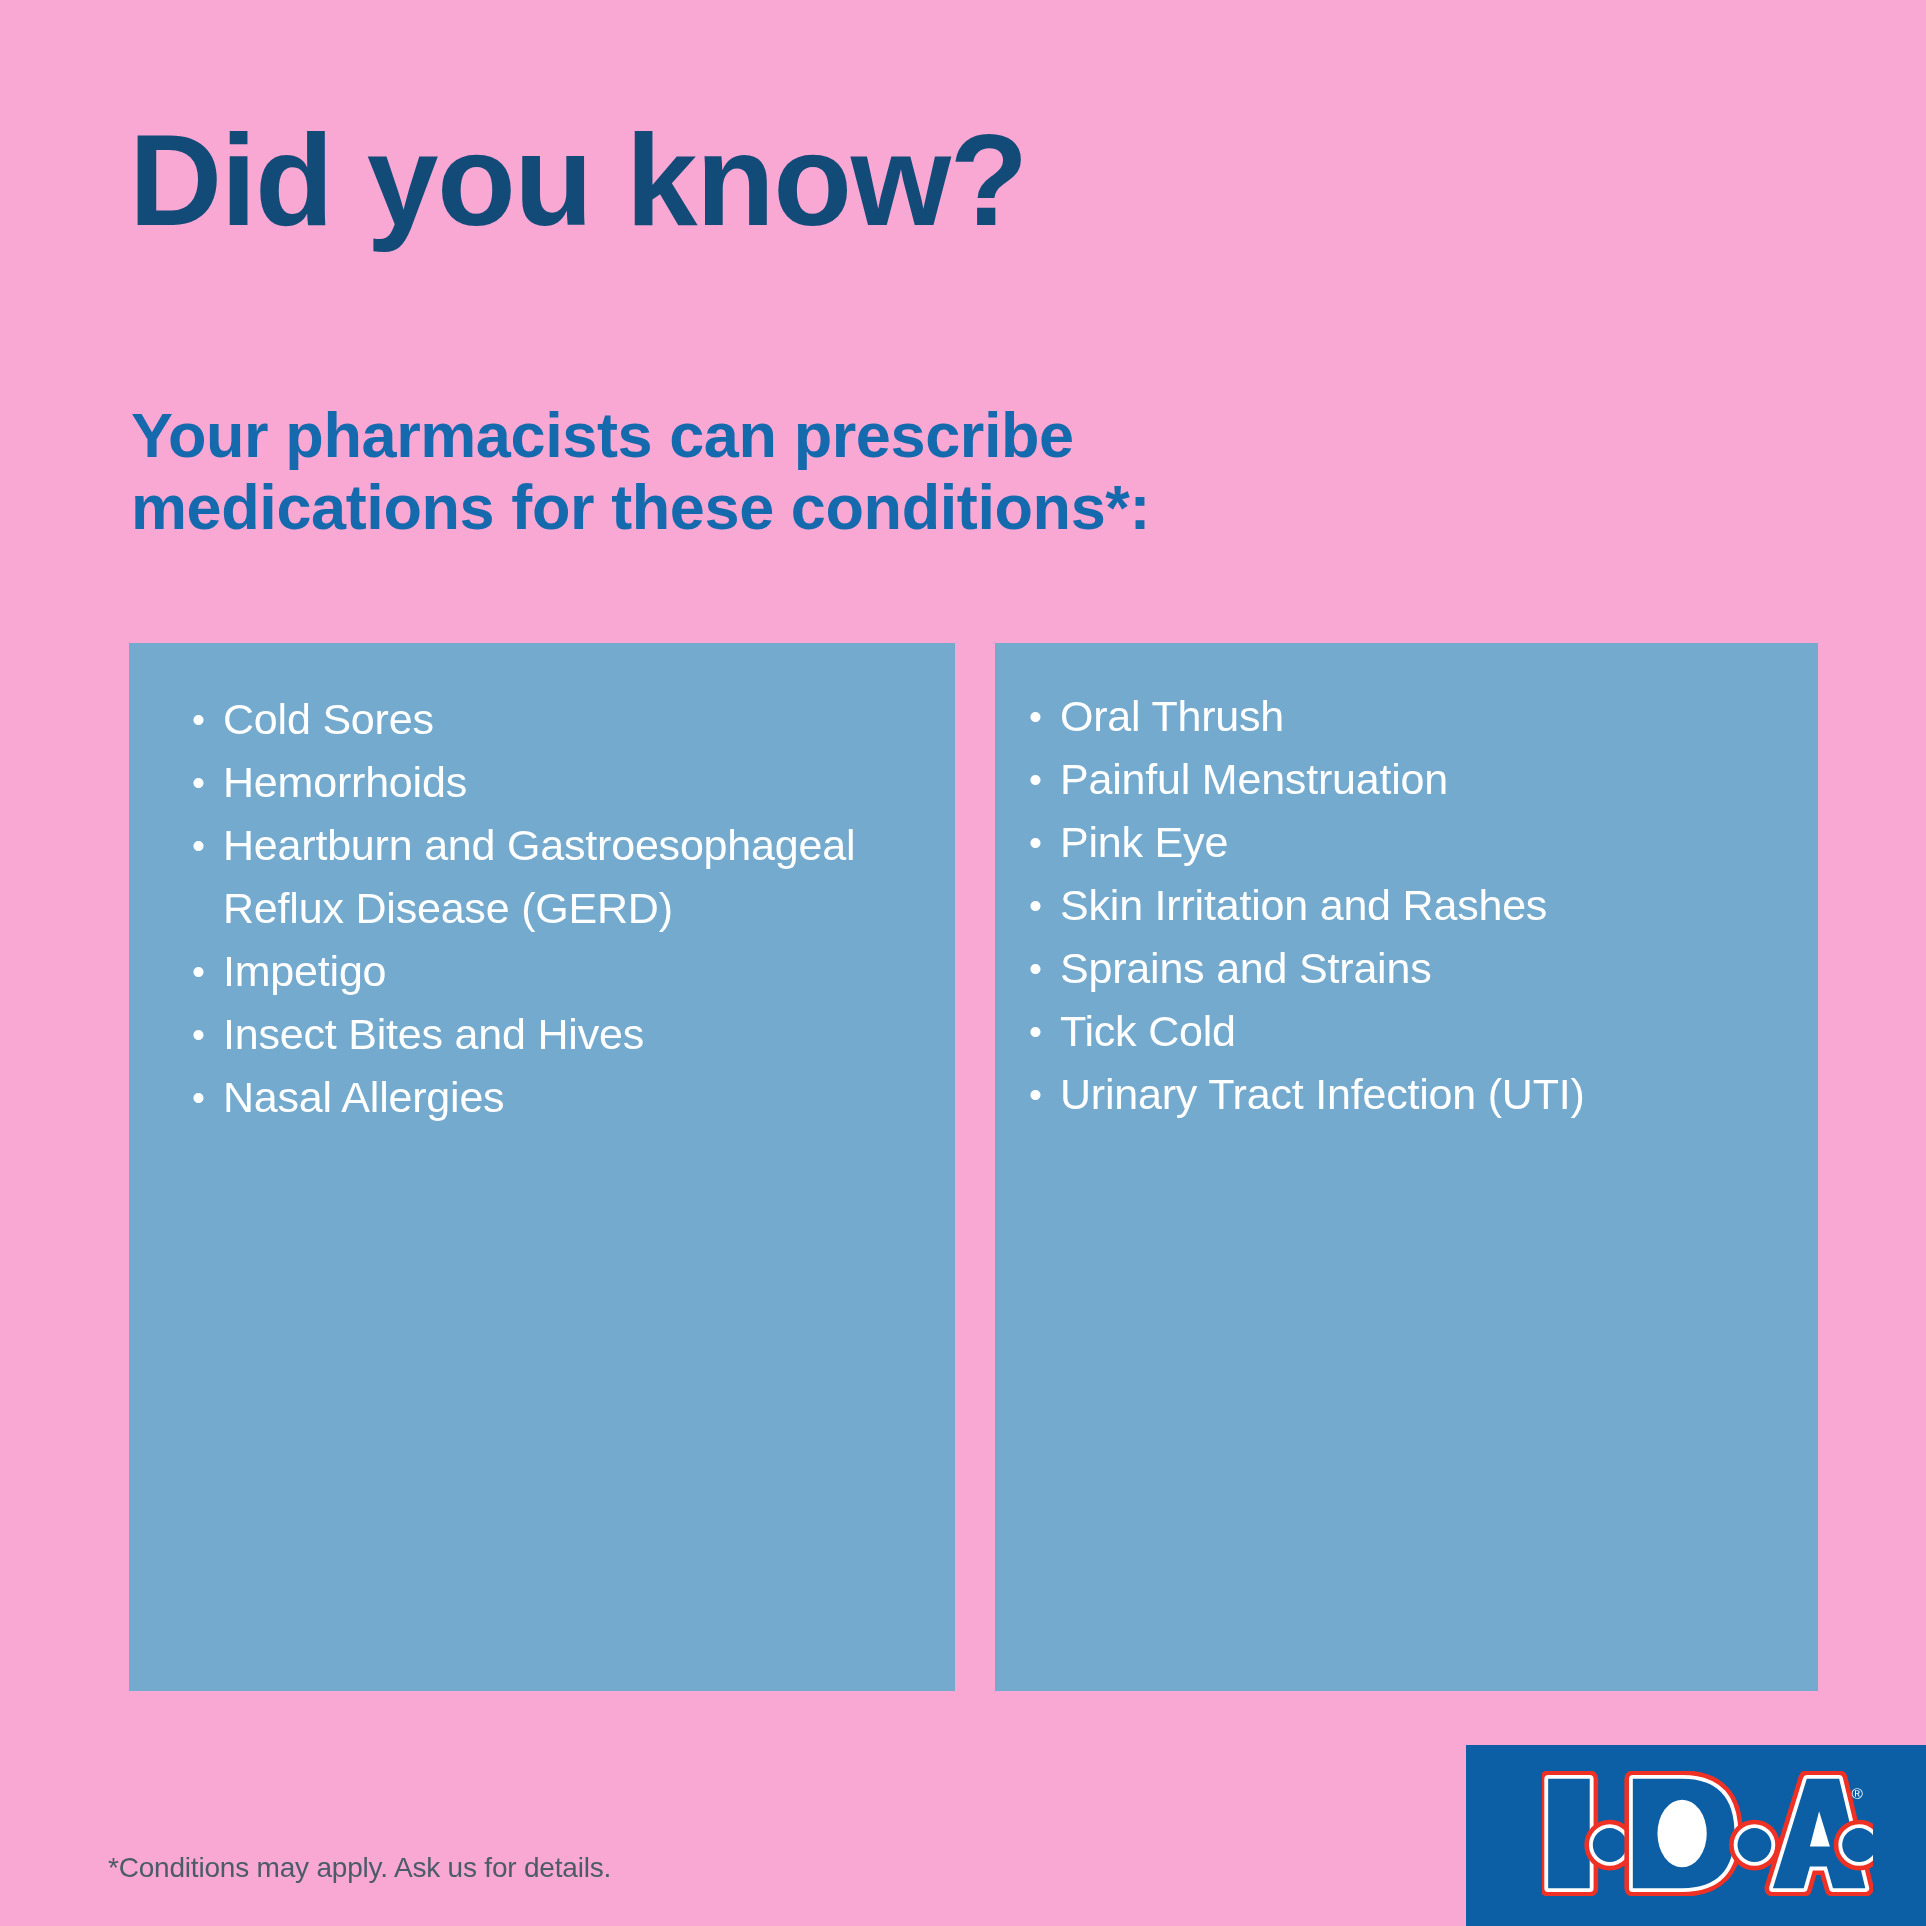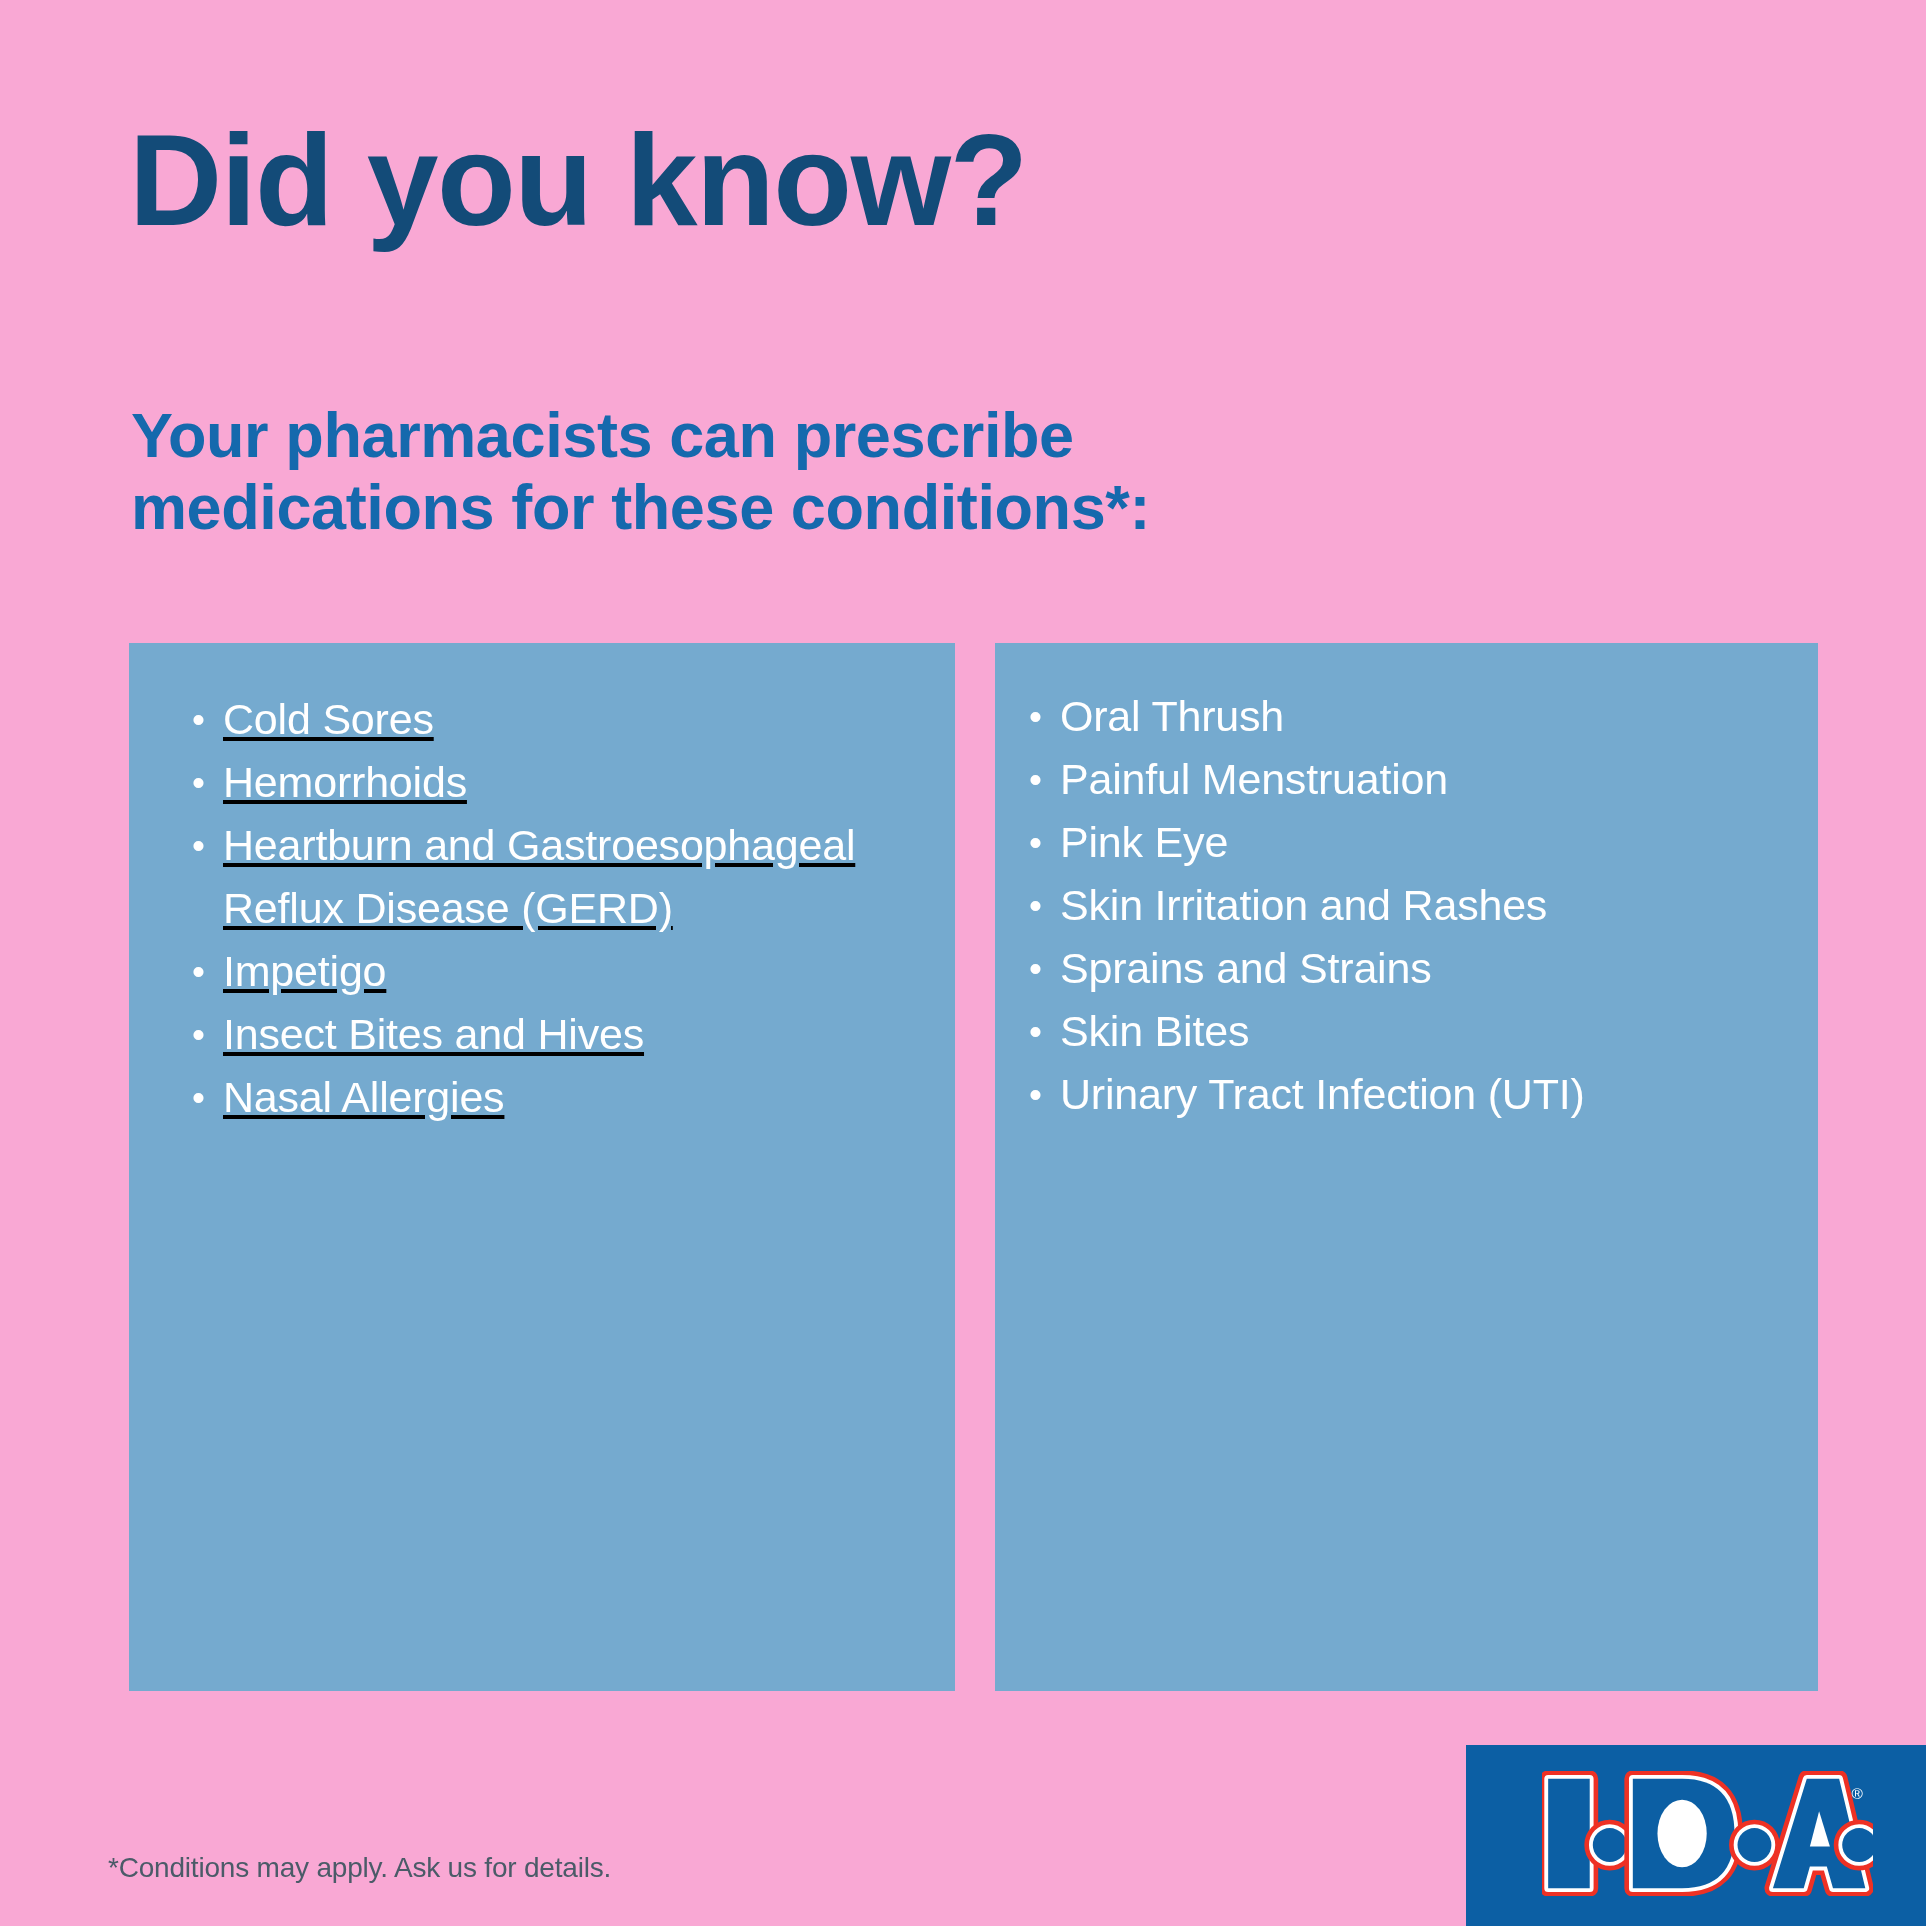--- a/index.html
+++ b/index.html
@@ -62,21 +62,21 @@
     box-sizing: border-box;
   }
   .panel-left  { left: 129px;  width: 826px; }
   .panel-right { left: 995px; width: 823px; }
 
   .cond-list {
     list-style: none;
     margin: 0;
     padding: 0;
   }
-  .panel-left .cond-list  { padding: 45px 23px 0 60px; text-decoration: underline; }
+  .panel-left .cond-list  { padding: 45px 23px 0 60px; }
   .panel-right .cond-list { padding: 42px 23px 0 31px; }
 
   .cond-item {
     position: relative;
     color: #ffffff;
     font-size: 43px;
     line-height: 63px;
     font-weight: 400;
     letter-spacing: -0.2px;
     padding-left: 34px;
@@ -151,21 +151,21 @@
     </ul>
   </div>
 
   <div class="panel panel-right">
     <ul class="cond-list">
       <li class="cond-item">Oral Thrush</li>
       <li class="cond-item">Painful Menstruation</li>
       <li class="cond-item">Pink Eye</li>
       <li class="cond-item">Skin Irritation and Rashes</li>
       <li class="cond-item">Sprains and Strains</li>
-      <li class="cond-item">Skin Bites</li>
+      <li class="cond-item">Tick Cold</li>
       <li class="cond-item">Urinary Tract Infection (UTI)</li>
     </ul>
   </div>
 
   <div class="footnote">*Conditions may apply. Ask us for details.</div>
 
   <div class="logo-box">
     <svg class="logo-mark" viewBox="0 0 430 162">
       <g stroke-linejoin="round" stroke-linecap="round" fill="none">
 

